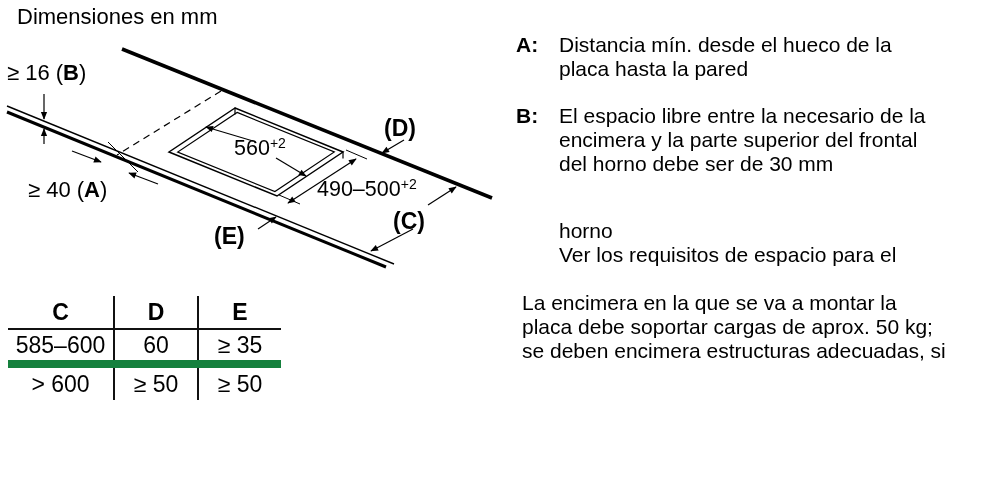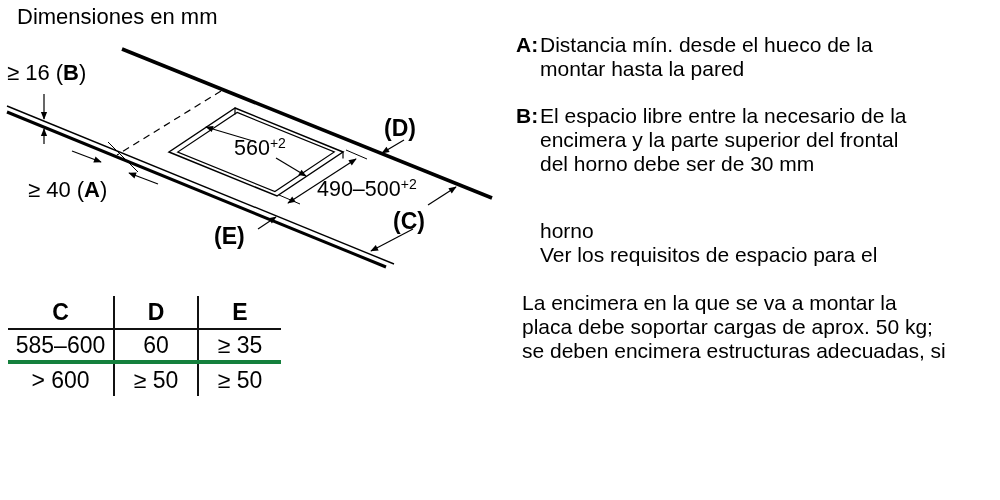--- a/index.html
+++ b/index.html
@@ -25,28 +25,28 @@
   .dims-table{position:absolute;left:8px;top:296px;}
   .dims-table table{
     border-collapse:collapse;table-layout:fixed;
     font-size:23px;color:#000;text-align:center;
   }
   .dims-table td,.dims-table th{padding:0;font-weight:normal;}
   .dims-table .col-c{width:105px;}
   .dims-table .col-d{width:82px;border-left:2px solid #111;border-right:2px solid #111;}
   .dims-table .col-e{width:82px;}
   .dims-table .hdr td{font-weight:bold;height:32px;border-bottom:2px solid #111;}
-  .dims-table .r1 td{height:30px;border-bottom:4px solid #15803d;margin-top:46px;}
+  .dims-table .r1 td{height:30px;border-bottom:8px solid #15803d;margin-top:46px;}
   .dims-table .r2 td{height:32px;}
 
   
   .notes{position:absolute;left:516px;top:0;width:478px;}
   .note{position:absolute;left:0;width:478px;font-size:21px;line-height:24px;}
   .note-label{position:absolute;left:0;top:0;font-weight:bold;}
-  .note-body{margin-left:24px;}
+  .note-body{margin-left:43px;}
   .note-body.flush{margin-left:6px;}
   .note-line{white-space:nowrap;}
   .note-a{top:33px;}
   .note-b{top:104px;}
   .note-oven{top:219px;}
   .note-load{top:291px;}
 </style>
 </head>
 <body>
 
@@ -129,21 +129,21 @@
     </tbody>
       </table>
   </div>
 
   <div class="notes">
 
     <div class="note note-a">
       <span class="note-label">A:</span>
       <div class="note-body">
         <div class="note-line">Distancia mín. desde el hueco de la</div>
-        <div class="note-line">montar hasta la pared</div>
+        <div class="note-line">placa hasta la pared</div>
       </div>
     </div>
 
     <div class="note note-b">
       <span class="note-label">B:</span>
       <div class="note-body">
         <div class="note-line">El espacio libre entre la necesario de la</div>
         <div class="note-line">encimera y la parte superior del frontal</div>
         <div class="note-line">del horno debe ser de 30 mm</div>
       </div>

